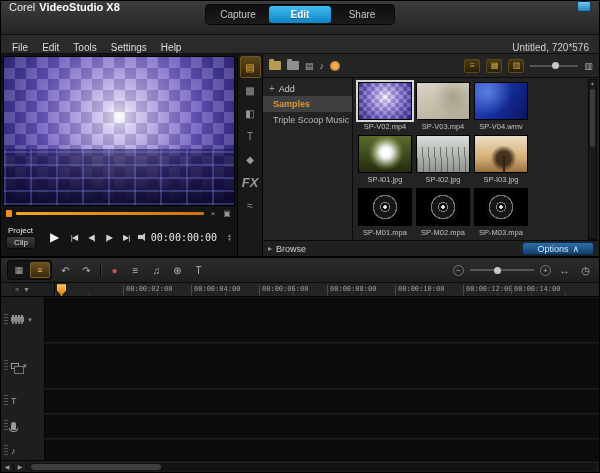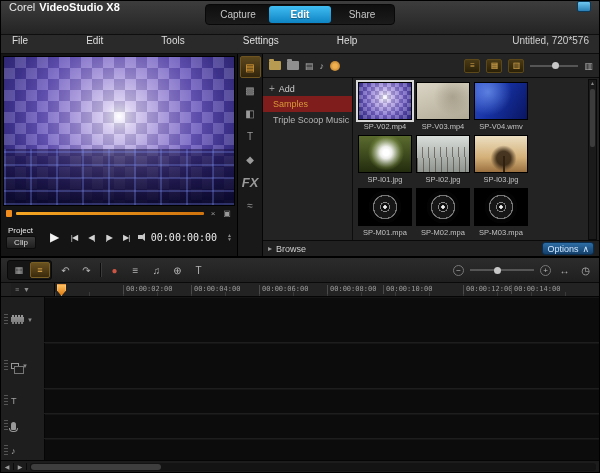--- a/index.html
+++ b/index.html
@@ -11,21 +11,21 @@
 .titlebar{height:34px;background:linear-gradient(#3d3d3d,#242424);display:flex;align-items:flex-start;padding:0 8px;position:relative;border-bottom:1px solid #0e0e0e;flex:none;}
 .logo{font-size:11px;display:flex;gap:4px;align-items:baseline;}
 .brand{color:#e9e9e9;}
 .product{color:#fff;font-weight:bold;}
 .steptabs{position:absolute;left:50%;top:3px;transform:translateX(-50%);display:flex;background:linear-gradient(#0e0e0e,#1b1b1b);border:1px solid #080808;border-radius:4px;padding:1px;}
 .tab{width:62px;text-align:center;font-size:10px;color:#c6c6c6;padding:3px 0;}
 .tab.active{background:linear-gradient(#41bdf2,#0e84c4);color:#fff;border-radius:3px;font-weight:bold;text-shadow:0 1px 1px rgba(0,0,0,.45);}
 .winbtn{margin-left:auto;width:14px;height:11px;background:linear-gradient(#6ec7f0,#2b7fb4);border-radius:2px;border:1px solid #0c3a58;}
 
 
-.menubar{height:19px;background:#2a2a2a;border-bottom:1px solid #0d0d0d;display:flex;align-items:flex-start;padding:0 4px;font-size:10px;flex:none;gap:44px;}
+.menubar{height:19px;background:#2a2a2a;border-bottom:1px solid #0d0d0d;display:flex;align-items:flex-end;padding:0 4px;font-size:10px;flex:none;}
 .menu-item{padding:0 7px;color:#ddd;}
 .proj-info{margin-left:auto;padding-right:6px;color:#cfcfcf;}
 
 
 .main{height:202px;display:flex;flex:none;}
 
 
 .preview-panel{width:237px;background:#141414;border-right:1px solid #000;display:flex;flex-direction:column;padding:2px;flex:none;}
 .video-frame{height:150px;position:relative;overflow:hidden;border:1px solid #000;flex:none;
  background:
@@ -70,41 +70,41 @@
 .tb-spacer{flex:1;}
 .view-btn{width:16px;height:14px;display:flex;align-items:center;justify-content:center;font-size:8px;color:#d8a84e;background:linear-gradient(#4a3a16,#2a2008);border:1px solid #5c4818;border-radius:2px;flex:none;}
 .hslider{width:48px;height:10px;position:relative;flex:none;}
 .hslider .trk{position:absolute;left:0;right:0;top:4px;height:2px;background:#555;}
 .hslider .thb{position:absolute;left:45%;top:1.5px;width:7px;height:7px;background:#c8c8c8;border-radius:50%;}
 .lib-body{flex:1;display:flex;min-height:0;}
 .lib-nav{width:90px;border-right:1px solid #0d0d0d;padding-top:3px;font-size:9px;flex:none;}
 .add-row{display:flex;align-items:center;gap:4px;padding:2px 6px;color:#cfcfcf;}
 .add-plus{font-size:10px;color:#9a9a9a;}
 .nav-item{padding:3px 6px 3px 10px;color:#b5b5b5;font-size:9px;white-space:nowrap;overflow:hidden;}
-.nav-item.active{color:#d9993a;background:#7f1d1d;}
+.nav-item.active{color:#d9993a;background:#404040;font-weight:bold;}
 .lib-grid-wrap{flex:1;position:relative;overflow:hidden;padding:4px 30px 0 5px;min-width:0;}
 .lib-grid{display:flex;flex-wrap:wrap;gap:4px;}
 .cell{width:54px;}
 .thumb{width:54px;height:38px;border:1px solid #000;position:relative;}
 .thumb.selected{outline:2px solid #d8d8d8;}
 .tlabel{font-size:7.5px;color:#c2c2c2;text-align:center;white-space:nowrap;overflow:hidden;padding-top:2px;}
 .t-purple{background:repeating-conic-gradient(rgba(255,255,255,.18) 0% 25%, rgba(25,18,80,.18) 0% 50%),radial-gradient(circle at 50% 40%, #fff 0%, #bcace8 22%, #7a67c8 55%, #3b3190 90%);background-size:8px 8px,auto;}
 .t-beige{background:radial-gradient(circle at 68% 38%, rgba(95,85,60,.28), transparent 45%),linear-gradient(160deg,#dbd5c6,#b0a994);}
 .t-blue{background:radial-gradient(circle at 25% 25%, rgba(130,170,255,.6), transparent 50%),linear-gradient(120deg,#3050c8 0%, #1530a0 45%, #0a1560 100%);}
 .t-dandelion{background:radial-gradient(circle at 52% 46%, #ffffff 0 3px, rgba(255,255,255,.9) 6px, rgba(232,240,212,.5) 11px, rgba(160,180,95,.25) 15px, transparent 18px),linear-gradient(#5a6b2e,#232c0e);}
 .t-winter{background:repeating-linear-gradient(88deg, rgba(55,52,42,.55) 0 1px, transparent 1px 6px) 0 100%/100% 70% no-repeat,linear-gradient(#dadeda,#8f948f);}
 .t-sunset{background:linear-gradient(rgba(45,30,15,.9),rgba(45,30,15,.9)) 55% 100%/2px 45% no-repeat,radial-gradient(circle at 55% 62%, rgba(45,30,15,.85) 0 7px, transparent 13px),linear-gradient(#ecdfc2,#d4b078 60%,#9a7040);}
 .t-vinyl{background:radial-gradient(circle at 50% 50%, #eee 0 1.5px, #101010 2px 4px, #8a8a8a 4.5px 5px, #161616 5px 11px, #787878 11px 12px, #040404 12.5px 16px, transparent 16.5px),#000;}
 .vscroll{position:absolute;right:2px;top:1px;bottom:0;width:9px;background:#1a1a1a;border:1px solid #0a0a0a;display:flex;flex-direction:column;align-items:center;}
 .vs-arrow{font-size:5px;color:#888;line-height:7px;}
 .vs-thumb{width:5px;height:58px;background:#3c3c3c;border-radius:2px;margin-top:2px;}
 .lib-bottom{height:16px;display:flex;align-items:center;gap:4px;padding:0 5px;border-top:1px solid #0a0a0a;background:#202020;flex:none;}
 .browse-arrow{color:#9a9a9a;font-size:8px;}
 .browse-label{font-size:9px;color:#cfcfcf;}
-.options-btn{margin-left:auto;height:13px;display:flex;align-items:center;gap:4px;background:linear-gradient(#2e6ea6,#14406b);border:1px solid #0b2c4d;border-radius:3px;color:#cfe6ff;font-size:9px;padding:0 4px;}
+.options-btn{margin-left:auto;height:13px;display:flex;align-items:center;gap:4px;background:linear-gradient(#2e6ea6,#14406b);border:1px solid #0b2c4d;border-radius:3px;color:#cfe6ff;font-size:9px;padding:0 14px;}
 
 
 .timeline{flex:1;display:flex;flex-direction:column;border-top:2px solid #000;background:#181818;min-height:0;}
 .tl-toolbar{height:25px;display:flex;align-items:center;gap:6px;padding:0 6px;background:linear-gradient(#2c2c2c,#1f1f1f);border-bottom:1px solid #0a0a0a;flex:none;}
 .viewgroup{display:flex;gap:1px;background:#151515;border:1px solid #090909;border-radius:3px;padding:1px;}
 .vbtn{width:20px;height:16px;display:flex;align-items:center;justify-content:center;font-size:9px;color:#a8a8a8;border-radius:2px;}
 .vbtn.active{background:linear-gradient(#6a5120,#3a2a0c);color:#f0b652;border:1px solid #7a5f24;}
 .tlbtn{font-size:10px;color:#b4b4b4;width:15px;text-align:center;}
 .tlbtn.record{color:#cc5544;}
 .tl-sep{width:1px;height:14px;background:#0c0c0c;box-shadow:1px 0 0 #3a3a3a;}
@@ -319,21 +319,21 @@
       <div class="tl-gutter-head">
         <span>≡</span>
         <span>▼</span>
       </div>
       <div class="ruler-track">
         <div class="playhead"></div>
         <span class="rlabel" style="left:68px">00:00:02:00</span>
         <span class="rlabel" style="left:136px">00:00:04:00</span>
         <span class="rlabel" style="left:204px">00:00:06:00</span>
         <span class="rlabel" style="left:272px">00:00:08:00</span>
-        <span class="rlabel" style="left:328px">00:00:10:00</span>
+        <span class="rlabel" style="left:340px">00:00:10:00</span>
         <span class="rlabel" style="left:408px">00:00:12:00</span>
         <span class="rlabel" style="left:456px">00:00:14:00</span>
       </div>
     </div>
 
     <div class="tl-rows">
       <div class="trow" style="height:46px">
         <div class="tgutter">
           <span class="grip"></span>
           <span class="film-ic"></span>

